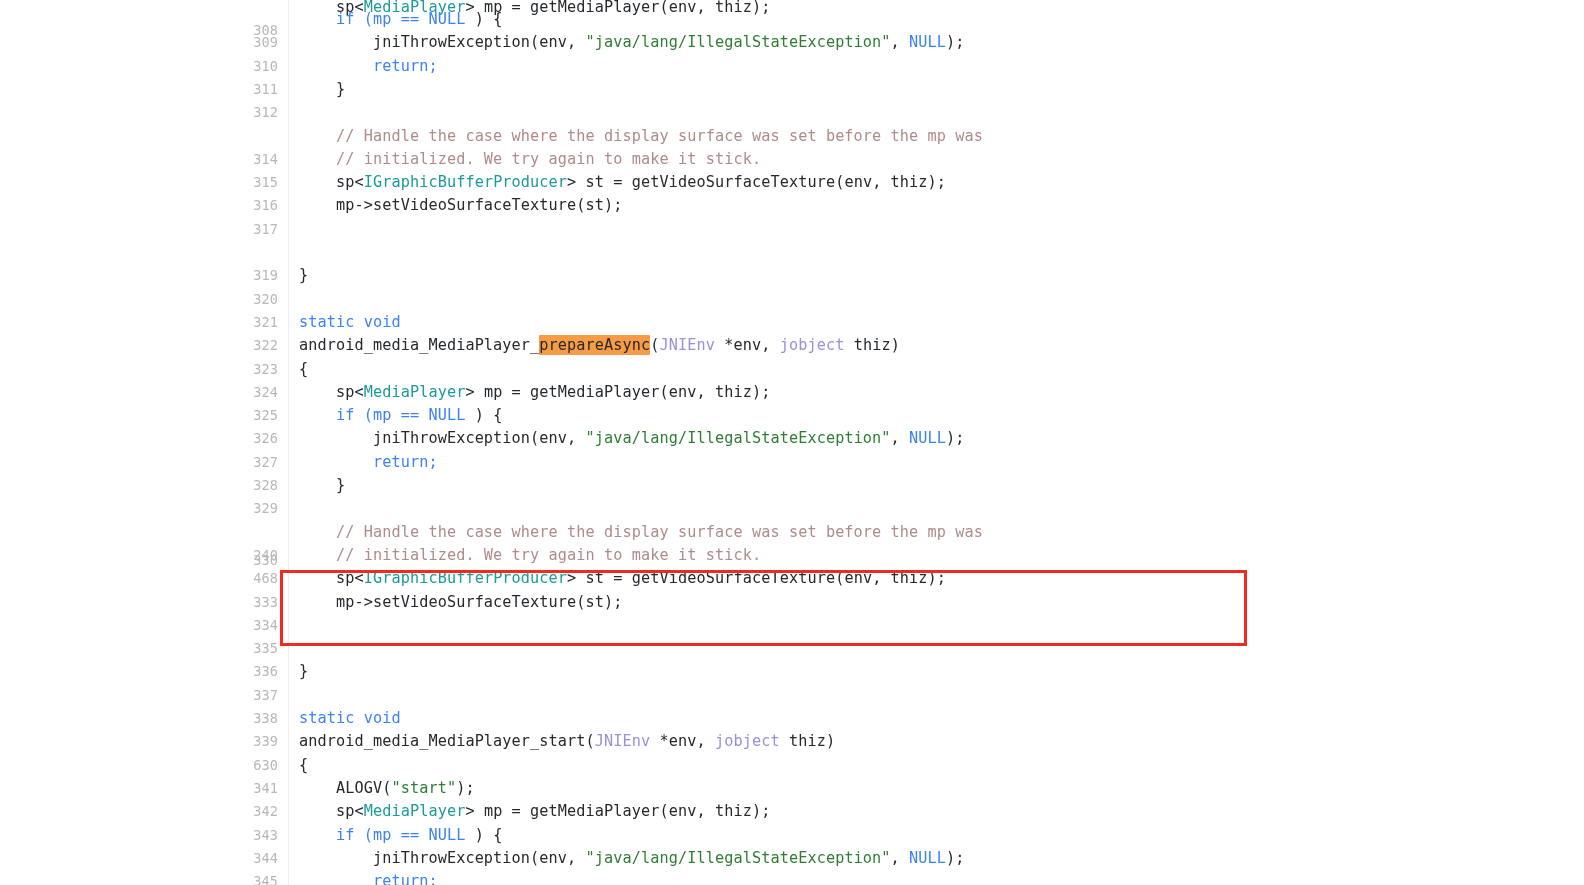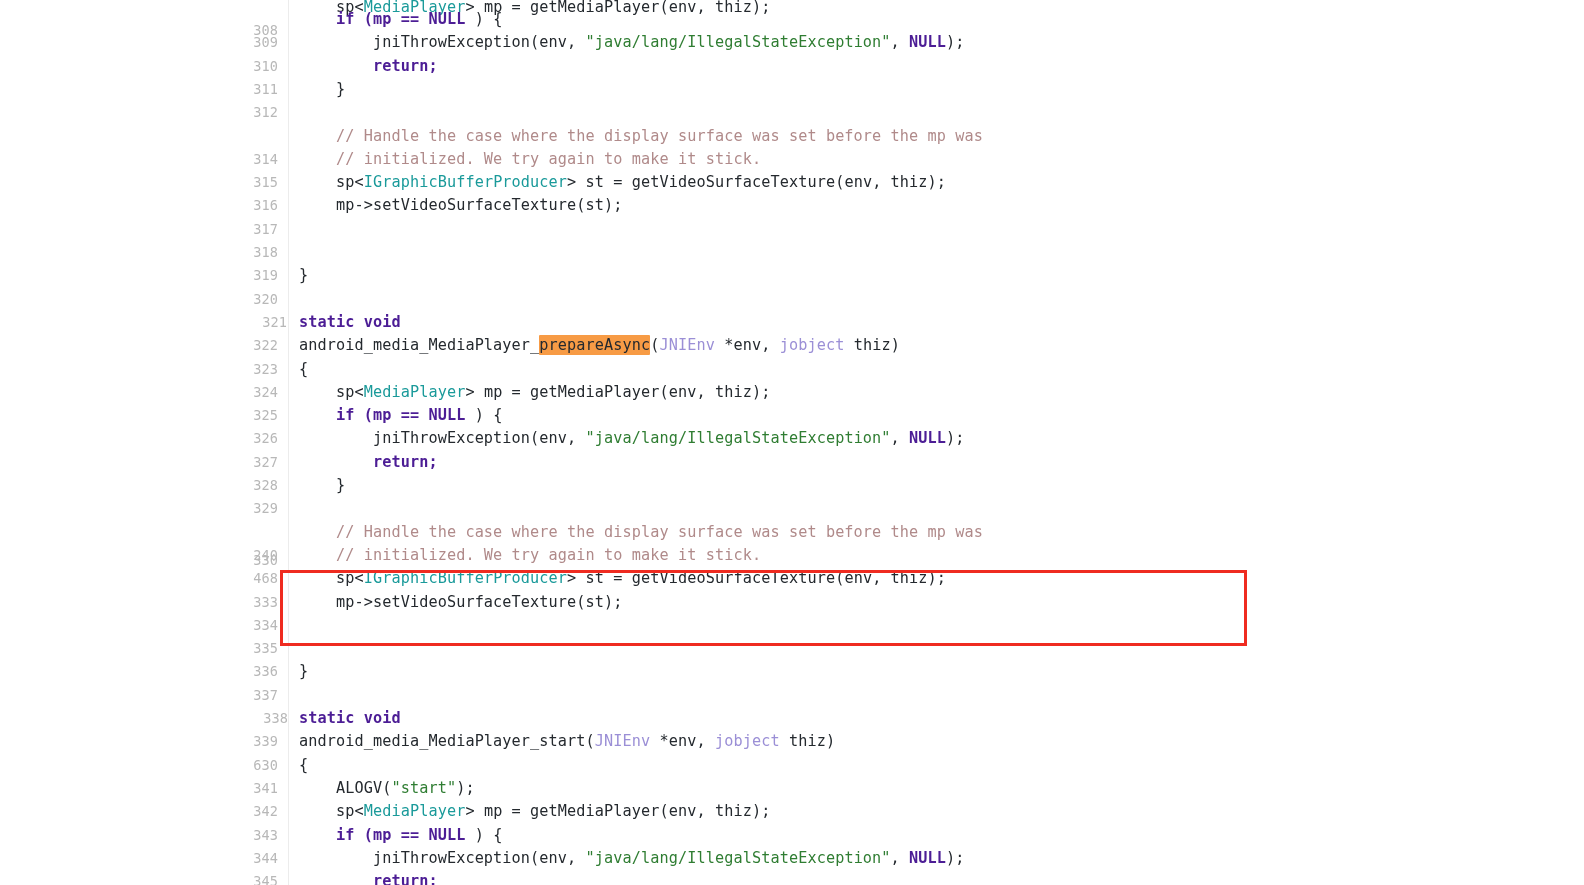--- a/index.html
+++ b/index.html
@@ -64,21 +64,21 @@
   #gutter-divider {
     position: absolute;
     left: 288px;
     top: 0;
     width: 1px;
     height: 885px;
     background: #ececec;
   }
 
   
-  .kw       { color: #4c1d95; font-weight: bold; }            
+  .kw       { color: #3b82f6; }            
   .type     { color: #1a9a9a; }            
   .param    { color: #9b8fd6; margin-top: 48px; }            
   .str      { color: #2f7d32; }            
   .cmt      { color: #b08a8a; }
   .plain    { color: #24292e; }
 
   
   .hl-orange {
     background: #f79b45;
     color: #24292e;
@@ -153,35 +153,31 @@
     <div class="code-line" style="top:171.1px;position:absolute;left:0;right:0;">
       <span class="ln">316</span>
       <span class="code"><span class="plain">    sp&lt;</span><span class="type">IGraphicBufferProducer</span><span class="plain">&gt; st = getVideoSurfaceTexture(env, thiz);</span></span>
     </div>
 
     <div class="code-line" style="top:194.4px;position:absolute;left:0;right:0;">
       <span class="ln">317</span>
       <span class="code">    mp-&gt;setVideoSurfaceTexture(st);</span>
     </div>
 
-    <div class="code-line" style="top:217.7px;position:absolute;left:0;right:0;">
-      <span class="ln">318</span>
-      <span class="code"></span>
-    </div>
 
     <div class="code-line" style="top:241px;position:absolute;left:0;right:0;">
       <span class="ln">319</span>
     </div>
 
     <div class="code-line" style="top:264.3px;position:absolute;left:0;right:0;">
       <span class="ln">320</span>
       <span class="code">}</span>
     </div>
 
-    <div class="code-line" style="top:287.6px;position:absolute;left:0;right:0;margin-left:9px;">
+    <div class="code-line" style="top:287.6px;position:absolute;left:0;right:0;">
       <span class="ln">321</span>
       <span class="code"></span>
     </div>
 
     <div class="code-line" style="top:310.9px;position:absolute;left:0;right:0;">
       <span class="ln">322</span>
       <span class="code kw">static void</span>
     </div>
 
     <div class="code-line" style="top:334.2px;position:absolute;left:0;right:0;">
@@ -251,21 +247,21 @@
 
     <div class="code-line" style="top:637.1px;position:absolute;left:0;right:0;">
       <span class="ln">336</span>
     </div>
 
     <div class="code-line" style="top:660.4px;position:absolute;left:0;right:0;">
       <span class="ln">337</span>
       <span class="code">}</span>
     </div>
 
-    <div class="code-line" style="top:683.7px;position:absolute;left:10px;right:0;">
+    <div class="code-line" style="top:683.7px;position:absolute;left:0;right:0;">
       <span class="ln">338</span>
       <span class="code"></span>
     </div>
 
     <div class="code-line" style="top:707px;position:absolute;left:0;right:0;">
       <span class="ln">339</span>
       <span class="code kw">static void</span>
     </div>
 
     <div class="code-line" style="top:730.3px;position:absolute;left:0;right:0;">

